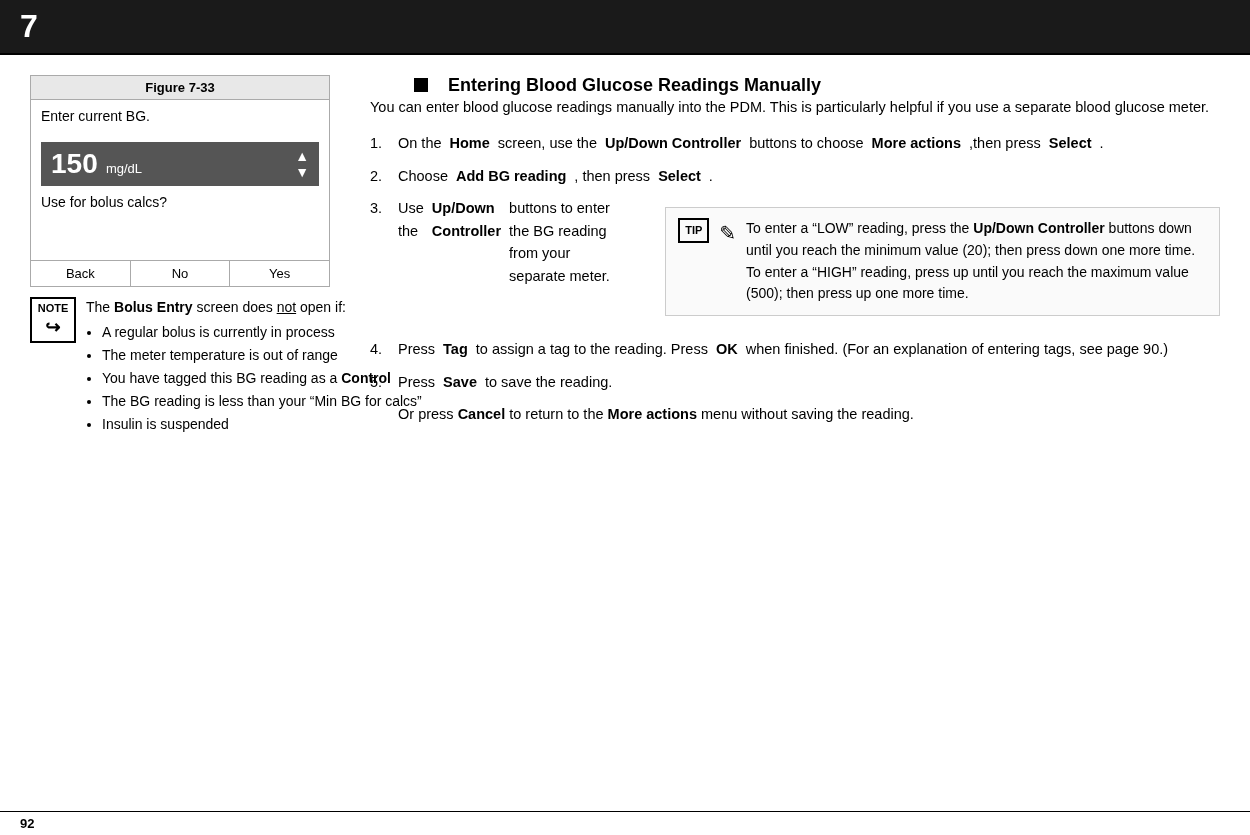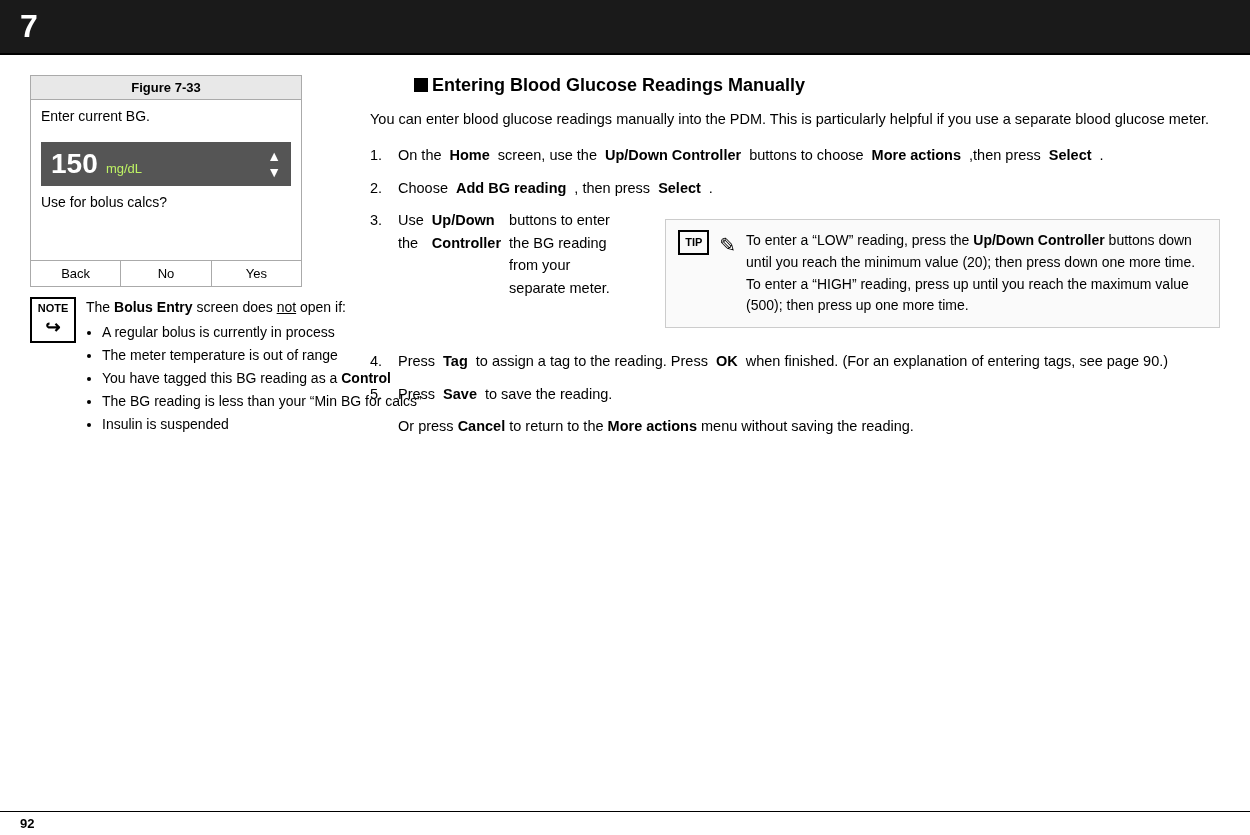--- a/index.html
+++ b/index.html
@@ -45,21 +45,21 @@
     
     .left-column {
       width: 310px;
       flex-shrink: 0;
     }
 
     
     .figure-box {
       border: 1.5px solid #aaa;
       margin-bottom: 8px;
-      width: 272px;
+      width: 300px;
     }
     .figure-header {
       background: #e8e8e8;
       border-bottom: 1.5px solid #aaa;
       padding: 4px 8px;
       font-size: 13px;
       font-weight: bold;
       text-align: center;
     }
     .device-screen {
@@ -97,21 +97,21 @@
       background: #555;
       padding: 6px 10px;
       margin-bottom: 8px;
     }
     .bg-value {
       color: #fff;
       font-size: 28px;
       font-weight: bold;
     }
     .bg-unit {
-      color: #bef264;
+      color: #ffffff;
       font-size: 13px;
       margin-left: 4px;
     }
     .bg-arrows {
       display: flex;
       flex-direction: column;
       gap: 2px;
     }
     .bg-arrows span {
       color: #fff;
@@ -179,22 +179,21 @@
     }
 
     
     .right-column {
       flex: 1;
     }
 
     .section-heading {
       display: flex;
       align-items: flex-start;
-      gap: 4px;
-      margin-bottom: 12px;
+      gap: 20px;
       padding-left: 44px;
     }
     .section-heading-square {
       width: 14px;
       height: 14px;
       background: #000;
       flex-shrink: 0;
       margin-top: 3px;
     }
     .section-heading-text {

